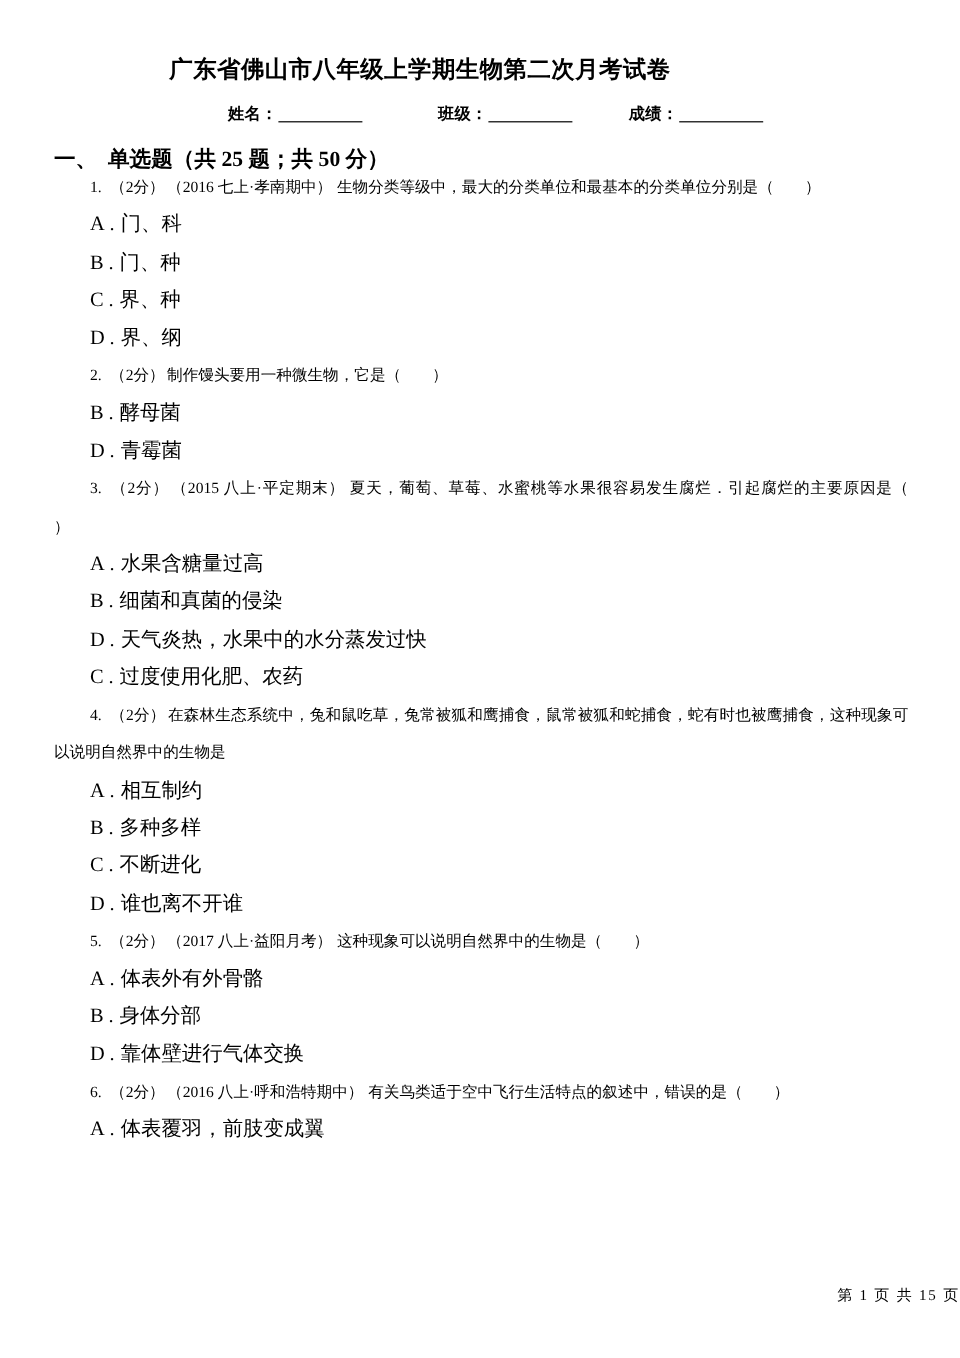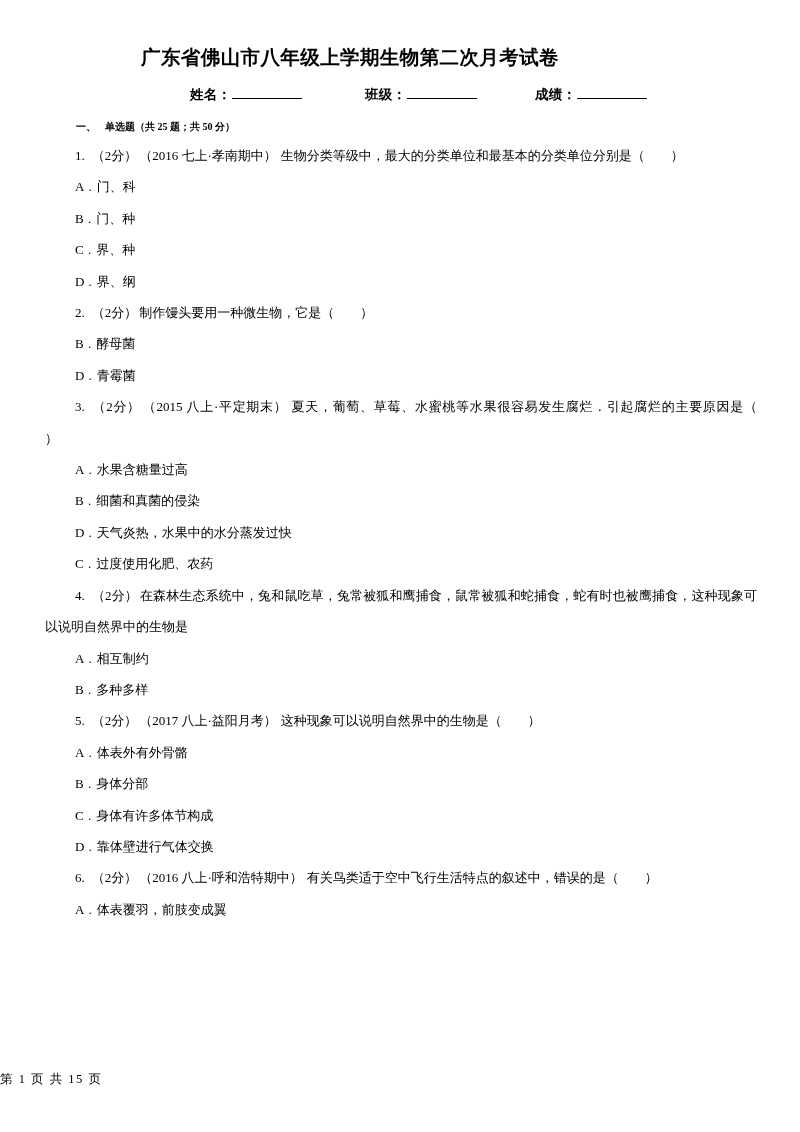--- a/index.html
+++ b/index.html
@@ -44,43 +44,42 @@
     left: 45px;
     width: 710px;
     height: 22px;
   }
   .id-field {
     position: absolute;
     font-size: 13.5px;
     font-weight: bold;
     white-space: nowrap;
     display: flex;
-    align-items: flex-start;
+    align-items: center;
   }
   .id-field .id-label { letter-spacing: 0.2px; }
   .id-field .id-blank {
     display: inline-block;
     width: 70px;
     border-bottom: 1.6px solid #000;
     margin-left: 1px;
     height: 13px;
   }
   .id-name  { left: 145px; }
   .id-class { left: 320px; }
-  .id-score { left: 490px; }
+  .id-score { left: 479px; }
 
   
   .section-heading {
     position: absolute;
     top: 120px;
     left: 45px;
-    font-size: 10px;
+    font-size: 18px;
     font-weight: bold;
     white-space: nowrap;
-    margin-left: 31px;
   }
   .section-heading .sh-num { margin-right: 9px; }
 
   
   .content {
     position: absolute;
     top: 140px;
     left: 45px;
     width: 712px;
   }
@@ -93,39 +92,39 @@
     text-indent: 30px;
     text-align: justify;
     text-justify: inter-ideograph;
     word-break: break-all;
   }
   .q-stem .q-num { margin-right: 2px; }
   .q-stem .q-marks { margin: 0 2px 0 5px; }
   .q-stem .q-source { margin-right: 4px; }
 
   .q-option {
-    font-size: 13px;
+    font-size: 17px;
     line-height: 31.4px;
     padding-left: 30px;
     white-space: nowrap;
   }
   .q-option .opt-letter {
     display: inline-block;
     min-width: 9px;
     font-family: "Liberation Serif", "DejaVu Serif", serif;
   }
   .q-option .opt-dot { margin: 0 5px 0 4px; }
 
   
   .page-footer {
     position: absolute;
     bottom: 44px;
     left: 0;
     width: 800px;
-    text-align: left;
+    text-align: right;
     font-size: 12.5px;
     white-space: nowrap;
     letter-spacing: 1.5px;
   }
 </style>
 </head>
 <body>
 
 <div class="page">
 
@@ -167,26 +166,27 @@
         <div class="q-stem"><span class="q-num">3.</span><span class="q-marks">（2分）</span><span class="q-source">（2015 八上·平定期末）</span><span class="q-text">夏天，葡萄、草莓、水蜜桃等水果很容易发生腐烂．引起腐烂的主要原因是（　　）</span></div>
         <div class="q-option"><span class="opt-letter">A</span><span class="opt-dot">.</span><span class="opt-text">水果含糖量过高</span></div>
         <div class="q-option"><span class="opt-letter">B</span><span class="opt-dot">.</span><span class="opt-text">细菌和真菌的侵染</span></div>
         <div class="q-option"><span class="opt-letter">D</span><span class="opt-dot">.</span><span class="opt-text">天气炎热，水果中的水分蒸发过快</span></div>
         <div class="q-option"><span class="opt-letter">C</span><span class="opt-dot">.</span><span class="opt-text">过度使用化肥、农药</span></div>
       </div>
       <div class="q-block">
         <div class="q-stem"><span class="q-num">4.</span><span class="q-marks">（2分）</span><span class="q-text">在森林生态系统中，兔和鼠吃草，兔常被狐和鹰捕食，鼠常被狐和蛇捕食，蛇有时也被鹰捕食，这种现象可以说明自然界中的生物是</span></div>
         <div class="q-option"><span class="opt-letter">A</span><span class="opt-dot">.</span><span class="opt-text">相互制约</span></div>
         <div class="q-option"><span class="opt-letter">B</span><span class="opt-dot">.</span><span class="opt-text">多种多样</span></div>
+        <div class="q-option"><span class="opt-letter">C</span><span class="opt-dot">.</span><span class="opt-text">不断进化</span></div>
+        <div class="q-option"><span class="opt-letter">D</span><span class="opt-dot">.</span><span class="opt-text">谁也离不开谁</span></div>
       </div>
       <div class="q-block">
         <div class="q-stem"><span class="q-num">5.</span><span class="q-marks">（2分）</span><span class="q-source">（2017 八上·益阳月考）</span><span class="q-text">这种现象可以说明自然界中的生物是（　　）</span></div>
         <div class="q-option"><span class="opt-letter">A</span><span class="opt-dot">.</span><span class="opt-text">体表外有外骨骼</span></div>
         <div class="q-option"><span class="opt-letter">B</span><span class="opt-dot">.</span><span class="opt-text">身体分部</span></div>
-        <div class="q-option"><span class="opt-letter">C</span><span class="opt-dot">.</span><span class="opt-text">身体有许多体节构成</span></div>
         <div class="q-option"><span class="opt-letter">D</span><span class="opt-dot">.</span><span class="opt-text">靠体壁进行气体交换</span></div>
       </div>
       <div class="q-block">
         <div class="q-stem"><span class="q-num">6.</span><span class="q-marks">（2分）</span><span class="q-source">（2016 八上·呼和浩特期中）</span><span class="q-text">有关鸟类适于空中飞行生活特点的叙述中，错误的是（　　）</span></div>
         <div class="q-option"><span class="opt-letter">A</span><span class="opt-dot">.</span><span class="opt-text">体表覆羽，前肢变成翼</span></div>
       </div>
     </div>
 
   <div class="page-footer">第 1 页  共 15 页</div>
 

